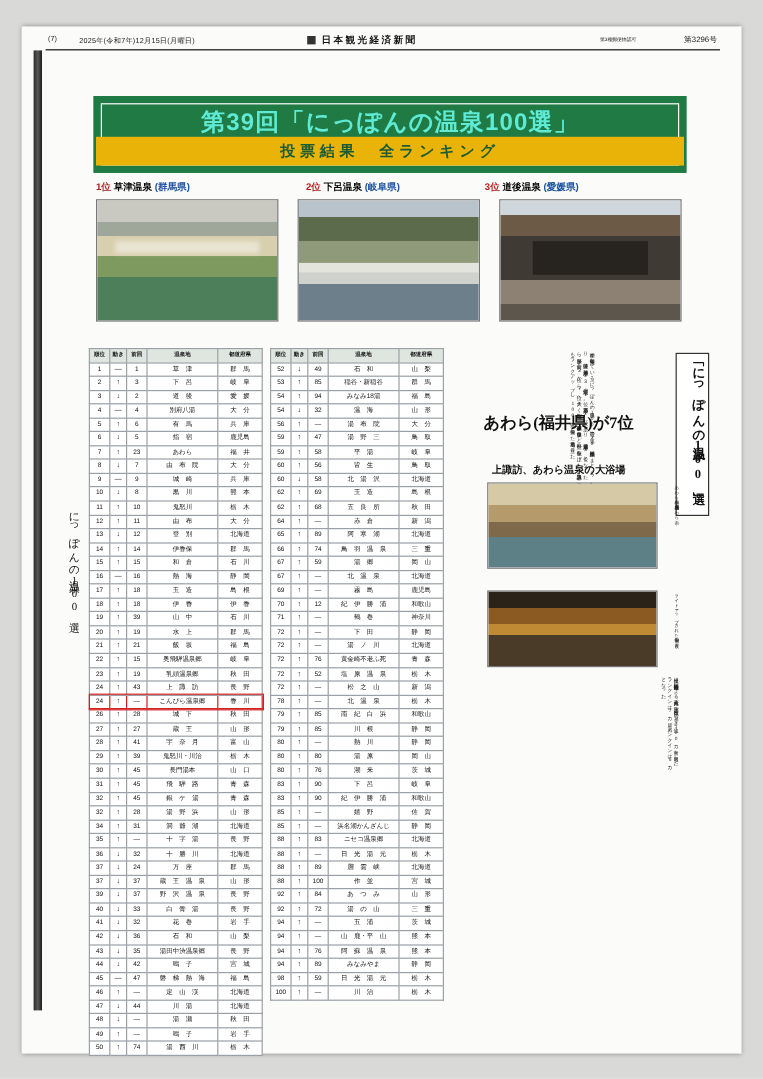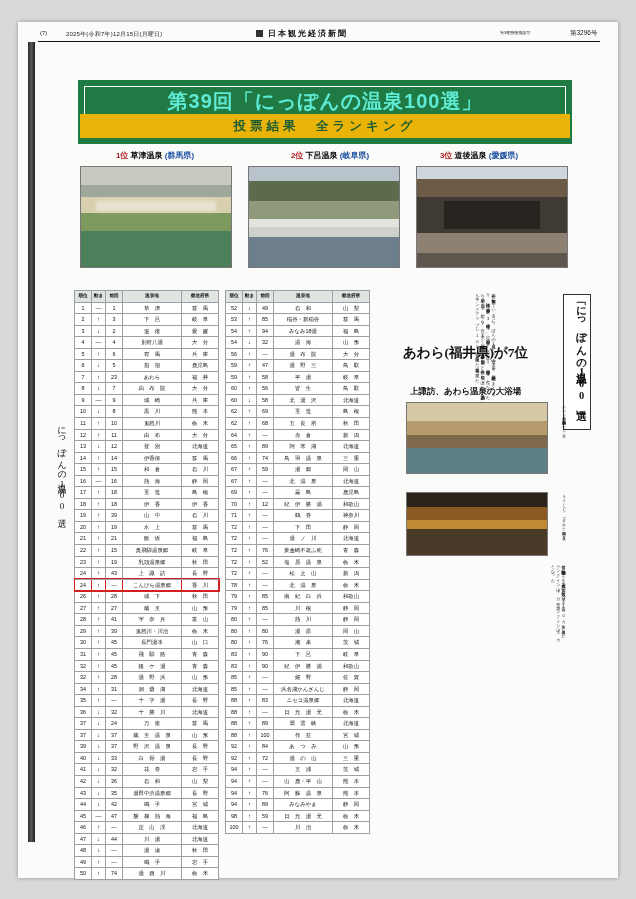--- a/index.html
+++ b/index.html
@@ -53,21 +53,21 @@
     position:absolute;left:0;right:0;top:32px;height:24px;background:#eab308;
   }
   .banner .h2wrap span{
     display:block;text-align:center;color:#1b5c35;font-size:12.5px;
     font-weight:bold;letter-spacing:4px;line-height:24px;
   }
 
   
   .photo-row{position:absolute;left:62px;top:128px;width:486px;height:120px;}
   .ph{position:absolute;top:16px;width:150px;height:100px;border:1px solid #777;overflow:hidden;}
-  .ph-cap{position:absolute;top:0;width:150px;text-align:center;font-size:8px;font-weight:bold;}
+  .ph-cap{position:absolute;top:0;width:150px;font-size:8px;font-weight:bold;}
   .ph-cap .rank{color:#b01c1c;}
   .ph-cap .pref{color:#1a4fa0;}
   .ph1{left:0;}   .ph2{left:168px;} .ph3{left:336px;}
 
   
   .img-kusatsu{
     width:100%;height:100%;
     background:
       linear-gradient(180deg,#c9c9c2 0 18%,#9fa79a 18% 30%,#d8cfae 30% 46%,#7f9a5e 46% 64%,#4d7f5a 64% 100%);
   }

